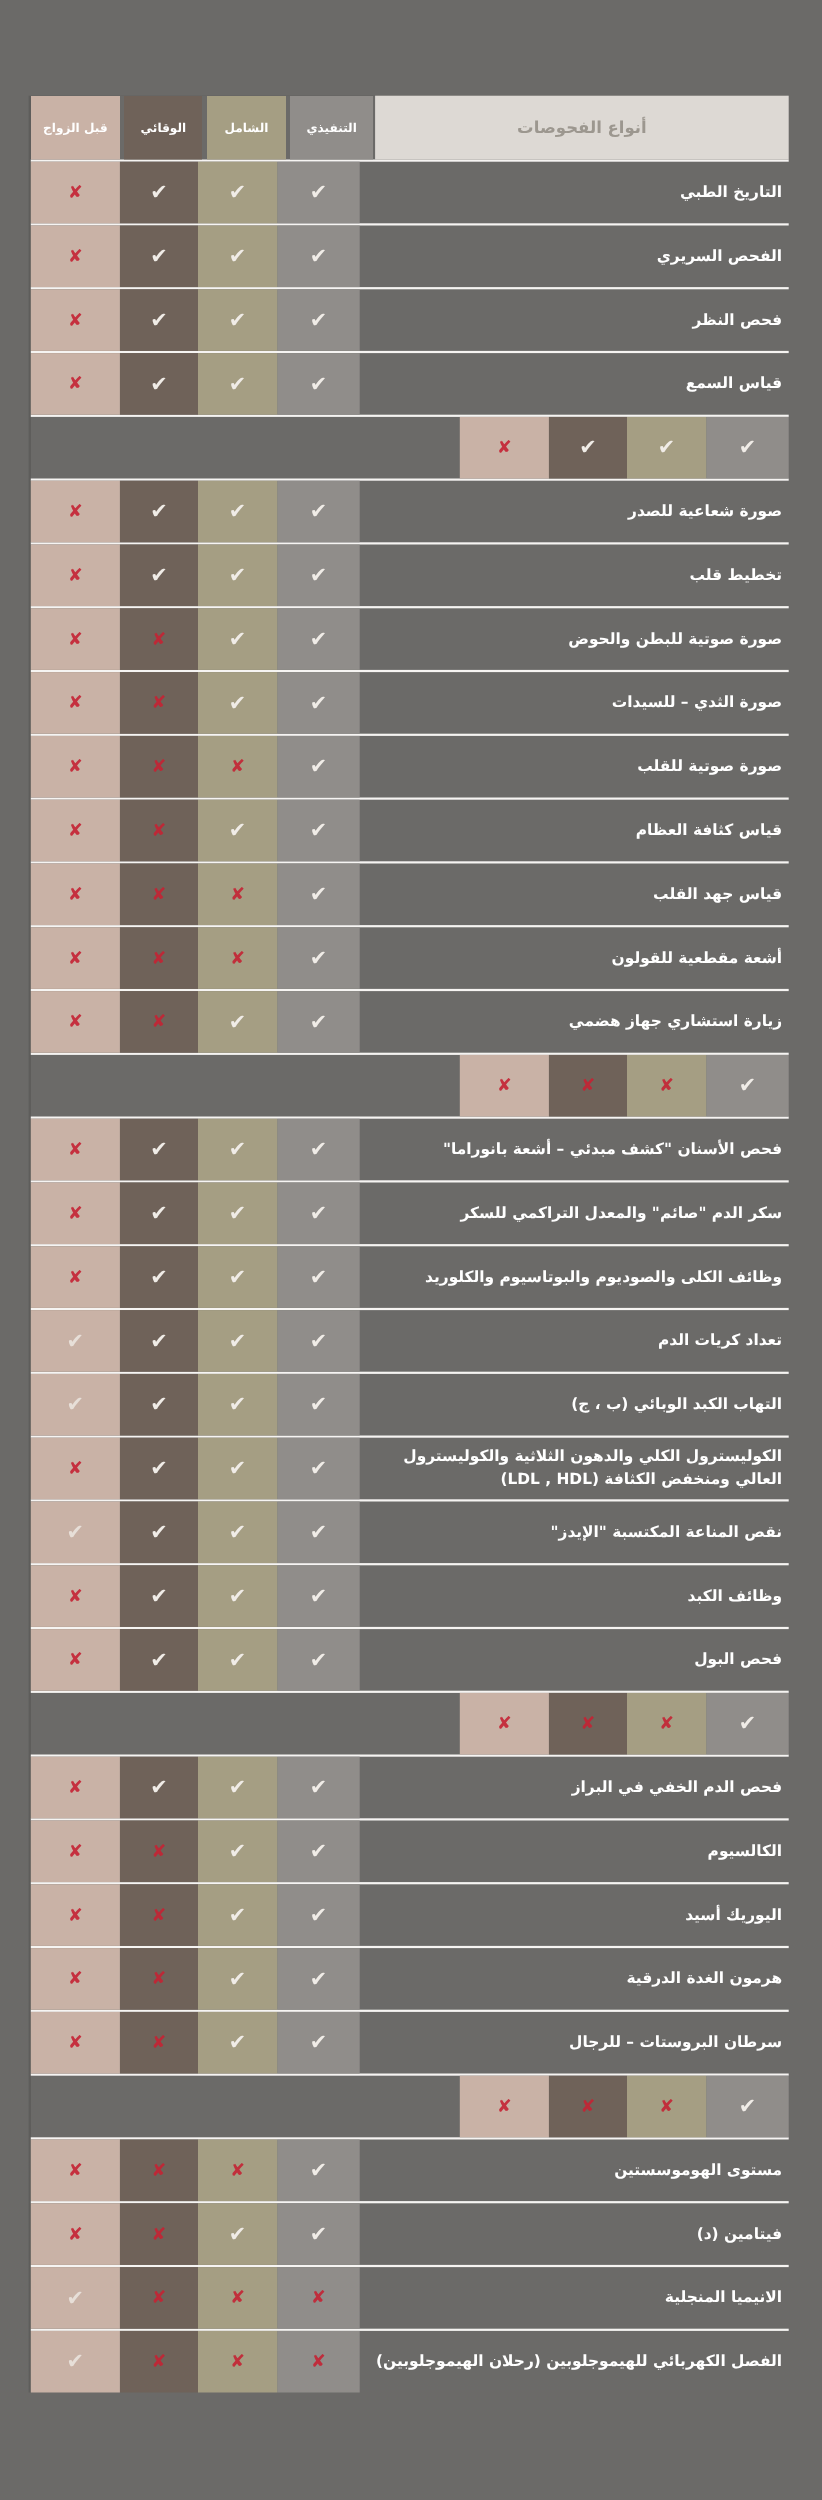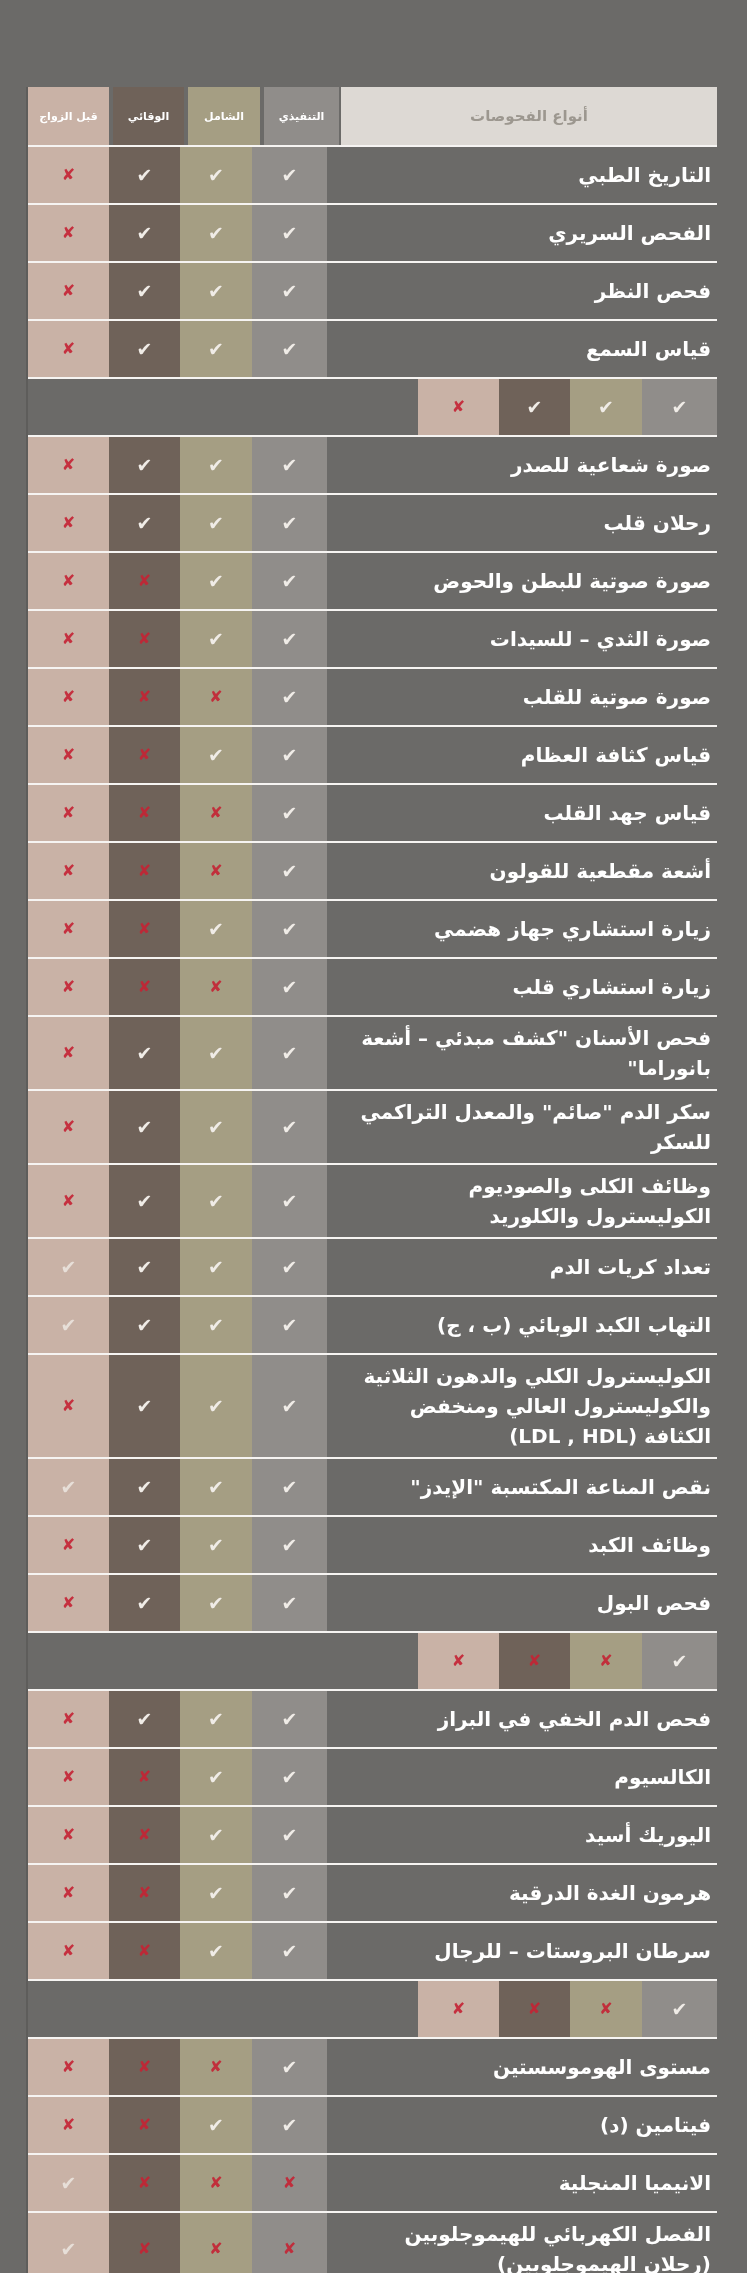--- a/index.html
+++ b/index.html
@@ -48,21 +48,21 @@
   }
   .header-row .col-premarital{padding-left:0;}
   .header-row .label-cell{
     background:var(--header-tests-background);
     color:var(--header-tests-text);
     font-weight:700;font-size:15px;
     justify-content:center;
   }
   .body-row .label-cell{
     color:var(--test-name-text);
-    font-weight:700;font-size:20px;line-height:1.5;
+    font-weight:700;font-size:14px;line-height:1.5;
     text-align:right;
     padding:6px 6px 6px 14px;
     box-sizing:border-box;
   }
   .mark{font-weight:700;line-height:1;}
   .mark.check{color:var(--check-mark);font-size:19px;}
   .mark.x{color:var(--x-mark);font-size:16px;opacity:.9;}
   .col-premarital .mark.check{opacity:.78;}
 </style>
 </head>
@@ -160,21 +160,21 @@
           <span class="mark check">✔</span>
         </div>
     <div class="cell mark-cell col-preventive">
           <span class="mark check">✔</span>
         </div>
     <div class="cell mark-cell col-premarital">
           <span class="mark x">✘</span>
         </div>
   </div>
       <div class="row body-row">
-    <div class="cell label-cell">رحلان قلب</div>
+    <div class="cell label-cell">تخطيط قلب</div>
     <div class="cell mark-cell col-executive">
           <span class="mark check">✔</span>
         </div>
     <div class="cell mark-cell col-comprehensive">
           <span class="mark check">✔</span>
         </div>
     <div class="cell mark-cell col-preventive">
           <span class="mark check">✔</span>
         </div>
     <div class="cell mark-cell col-premarital">
@@ -280,21 +280,20 @@
           <span class="mark check">✔</span>
         </div>
     <div class="cell mark-cell col-preventive">
           <span class="mark x">✘</span>
         </div>
     <div class="cell mark-cell col-premarital">
           <span class="mark x">✘</span>
         </div>
   </div>
       <div class="row body-row">
-    <div class="cell label-cell">زيارة استشاري قلب</div>
     <div class="cell mark-cell col-executive">
           <span class="mark check">✔</span>
         </div>
     <div class="cell mark-cell col-comprehensive">
           <span class="mark x">✘</span>
         </div>
     <div class="cell mark-cell col-preventive">
           <span class="mark x">✘</span>
         </div>
     <div class="cell mark-cell col-premarital">
@@ -325,21 +324,21 @@
           <span class="mark check">✔</span>
         </div>
     <div class="cell mark-cell col-preventive">
           <span class="mark check">✔</span>
         </div>
     <div class="cell mark-cell col-premarital">
           <span class="mark x">✘</span>
         </div>
   </div>
       <div class="row body-row">
-    <div class="cell label-cell">وظائف الكلى والصوديوم الكوليسترول والكلوريد</div>
+    <div class="cell label-cell">وظائف الكلى والصوديوم والبوتاسيوم والكلوريد</div>
     <div class="cell mark-cell col-executive">
           <span class="mark check">✔</span>
         </div>
     <div class="cell mark-cell col-comprehensive">
           <span class="mark check">✔</span>
         </div>
     <div class="cell mark-cell col-preventive">
           <span class="mark check">✔</span>
         </div>
     <div class="cell mark-cell col-premarital">

